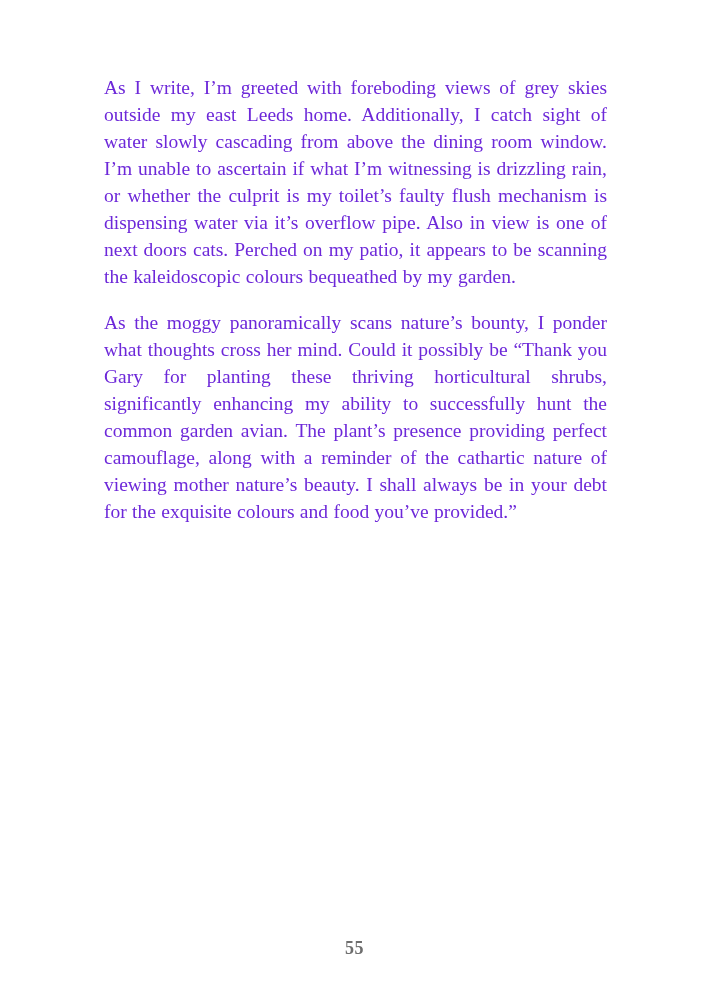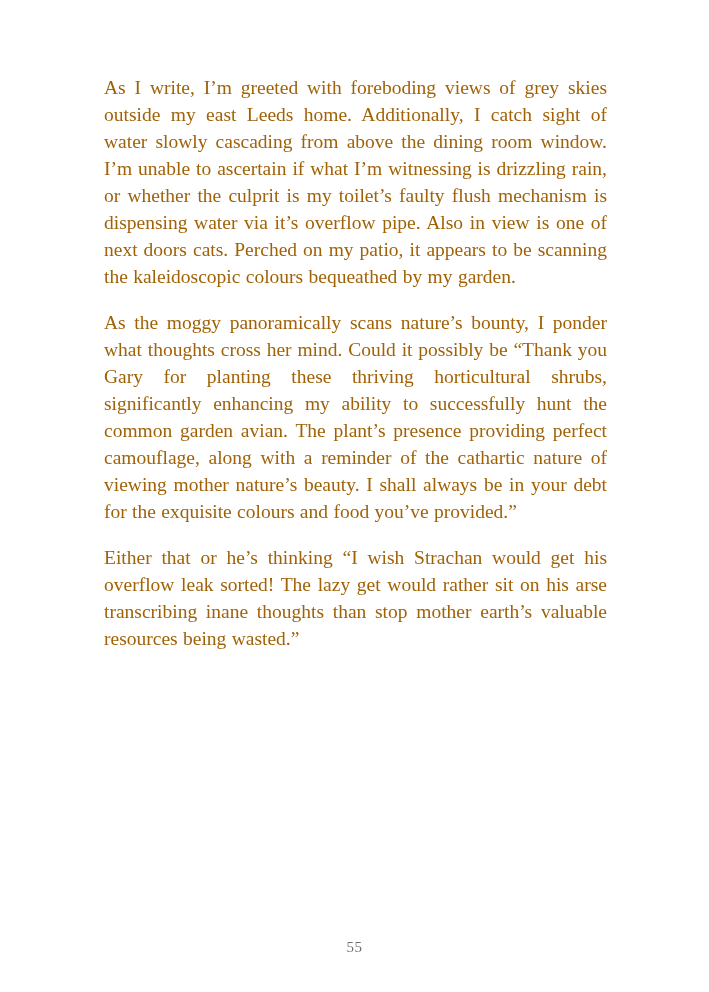--- a/index.html
+++ b/index.html
@@ -20,44 +20,44 @@
   .page-body {
     position: absolute;
     left: 104px;
     top: 74px;
     width: 503px;
   }
   .para {
     margin: 0 0 19px 0;
     font-size: 19.5px;
     line-height: 27px;
-    color: #a16207;
+    color: #6d28d9;
     text-align: justify;
     text-justify: inter-word;
     word-spacing: 0.5px;
   }
 
   
   .page-footer {
     position: absolute;
     left: 0;
     right: 0;
     top: 938px;
     text-align: center;
   }
   .page-number {
-    font-size: 15px;
+    font-size: 18px;
     color: #6e6e6e;
     letter-spacing: 0.5px;
+    font-weight: bold;
   }
 </style>
 </head>
 <body>
 
 <main class="page-body">
   <p class="para">As I write, I’m greeted with foreboding views of grey skies outside my east Leeds home. Additionally, I catch sight of water slowly cascading from above the dining room window. I’m unable to ascertain if what I’m witnessing is drizzling rain, or whether the culprit is my toilet’s faulty flush mechanism is dispensing water via it’s overflow pipe. Also in view is one of next doors cats. Perched on my patio, it appears to be scanning the kaleidoscopic colours bequeathed by my garden.</p>
   <p class="para">As the moggy panoramically scans nature’s bounty, I ponder what thoughts cross her mind. Could it possibly be “Thank you Gary for planting these thriving horticultural shrubs, significantly enhancing my ability to successfully hunt the common garden avian. The plant’s presence providing perfect camouflage, along with a reminder of the cathartic nature of viewing mother nature’s beauty. I shall always be in your debt for the exquisite colours and food you’ve provided.”</p>
-  <p class="para">Either that or he’s thinking “I wish Strachan would get his overflow leak sorted! The lazy get would rather sit on his arse transcribing inane thoughts than stop mother earth’s valuable resources being wasted.”</p>
 </main>
 
 <footer class="page-footer">
   <span class="page-number">55</span>
 </footer>
 
 </body></html>

